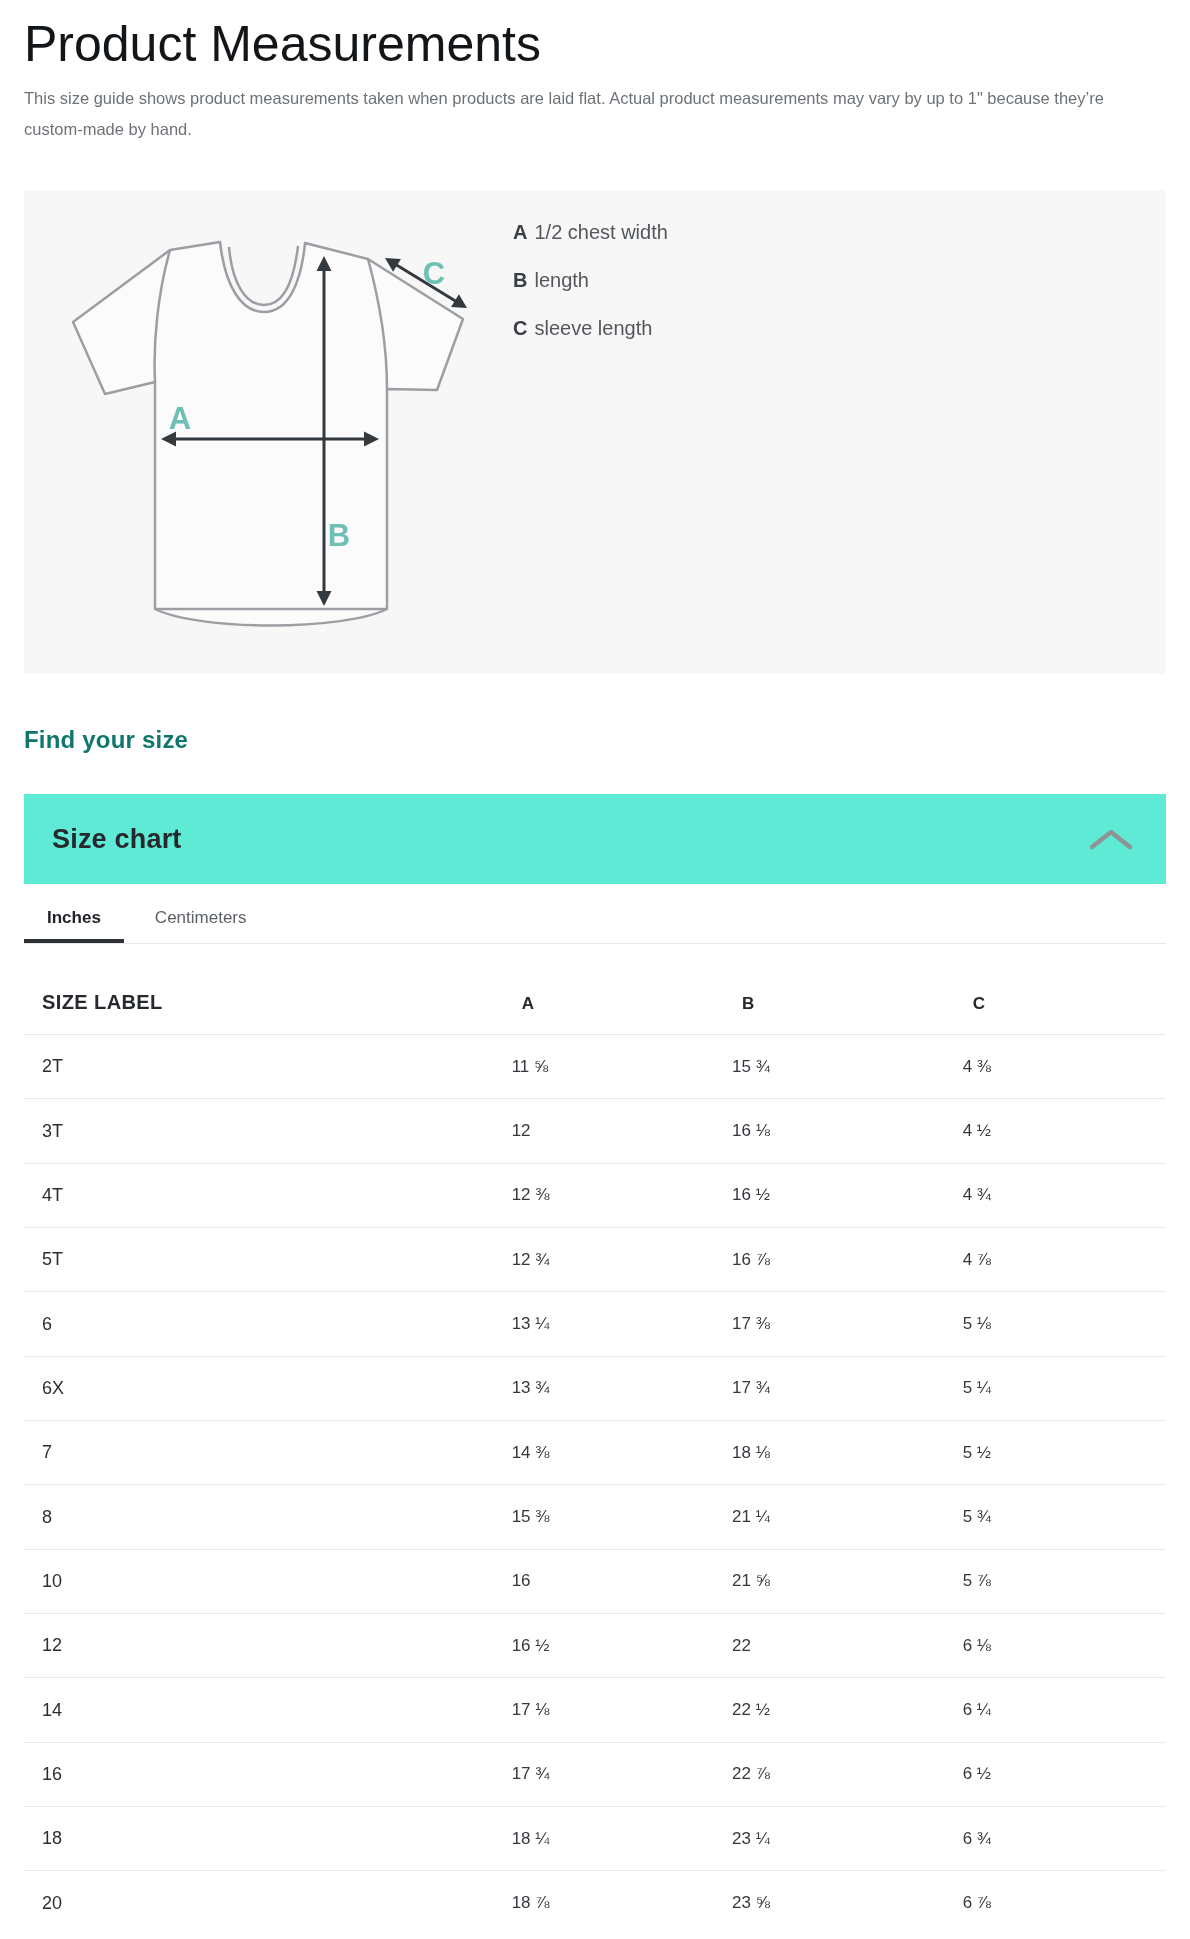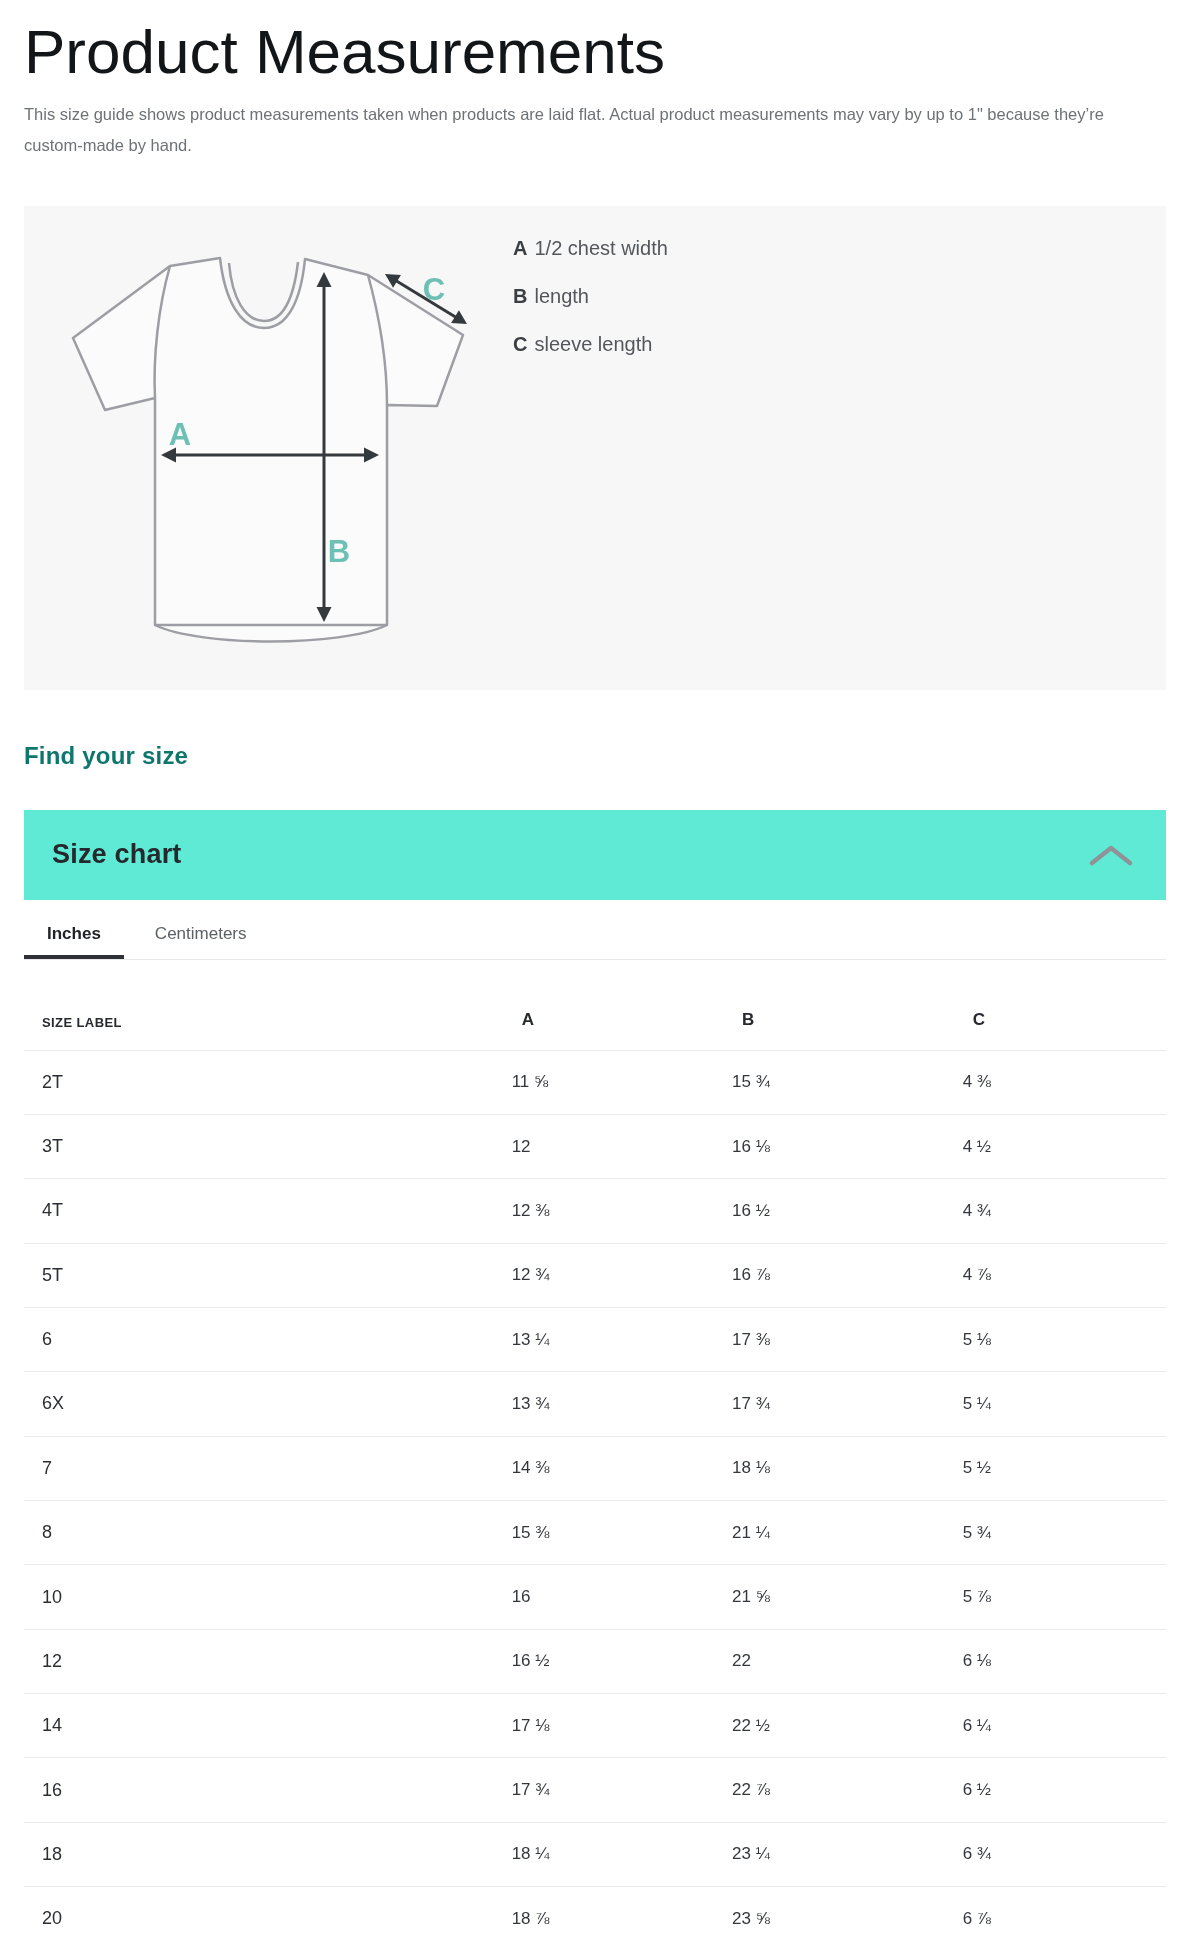--- a/index.html
+++ b/index.html
@@ -8,21 +8,21 @@
     width:1190px;height:1939px;
     overflow:hidden;
     background:#fff;
     font-family:"Liberation Sans","DejaVu Sans",sans-serif;
     color:#1d2125;
   }
   .content{padding:0 24px;}
 
   .page-title{
     margin:12px 0 0;
-    font-size:62px;
+    font-size:50px;
     font-weight:300;
     line-height:1.3;
     color:#131619;
   }
   .page-desc{
     margin:6px 0 0;
     max-width:1135px;
     font-size:16.5px;
     line-height:31px;
     color:#6d7277;
@@ -94,21 +94,21 @@
     grid-template-columns:42.7% 19.3% 20.2% 1fr;
     align-items:center;
   }
   .thead{
     height:90px;
     align-items:end;
     padding-bottom:20px;
     box-sizing:border-box;
   }
   .th{font-weight:bold;color:#26292d;font-size:17px;padding-left:10px;}
-  .th-label{font-size:13px;letter-spacing:.4px;padding-left:18px;margin-top:33px;}
+  .th-label{font-size:20px;letter-spacing:.4px;padding-left:18px;margin-top:33px;}
   .tr{
     height:63.35px;
     border-top:1px solid #e7e9ea;
     font-size:17px;
     color:#34383d;
   }
   .td{padding-left:0;}
   .td-label{padding-left:18px;font-size:18px;color:#2b2e33;}
 </style>
 </head>

